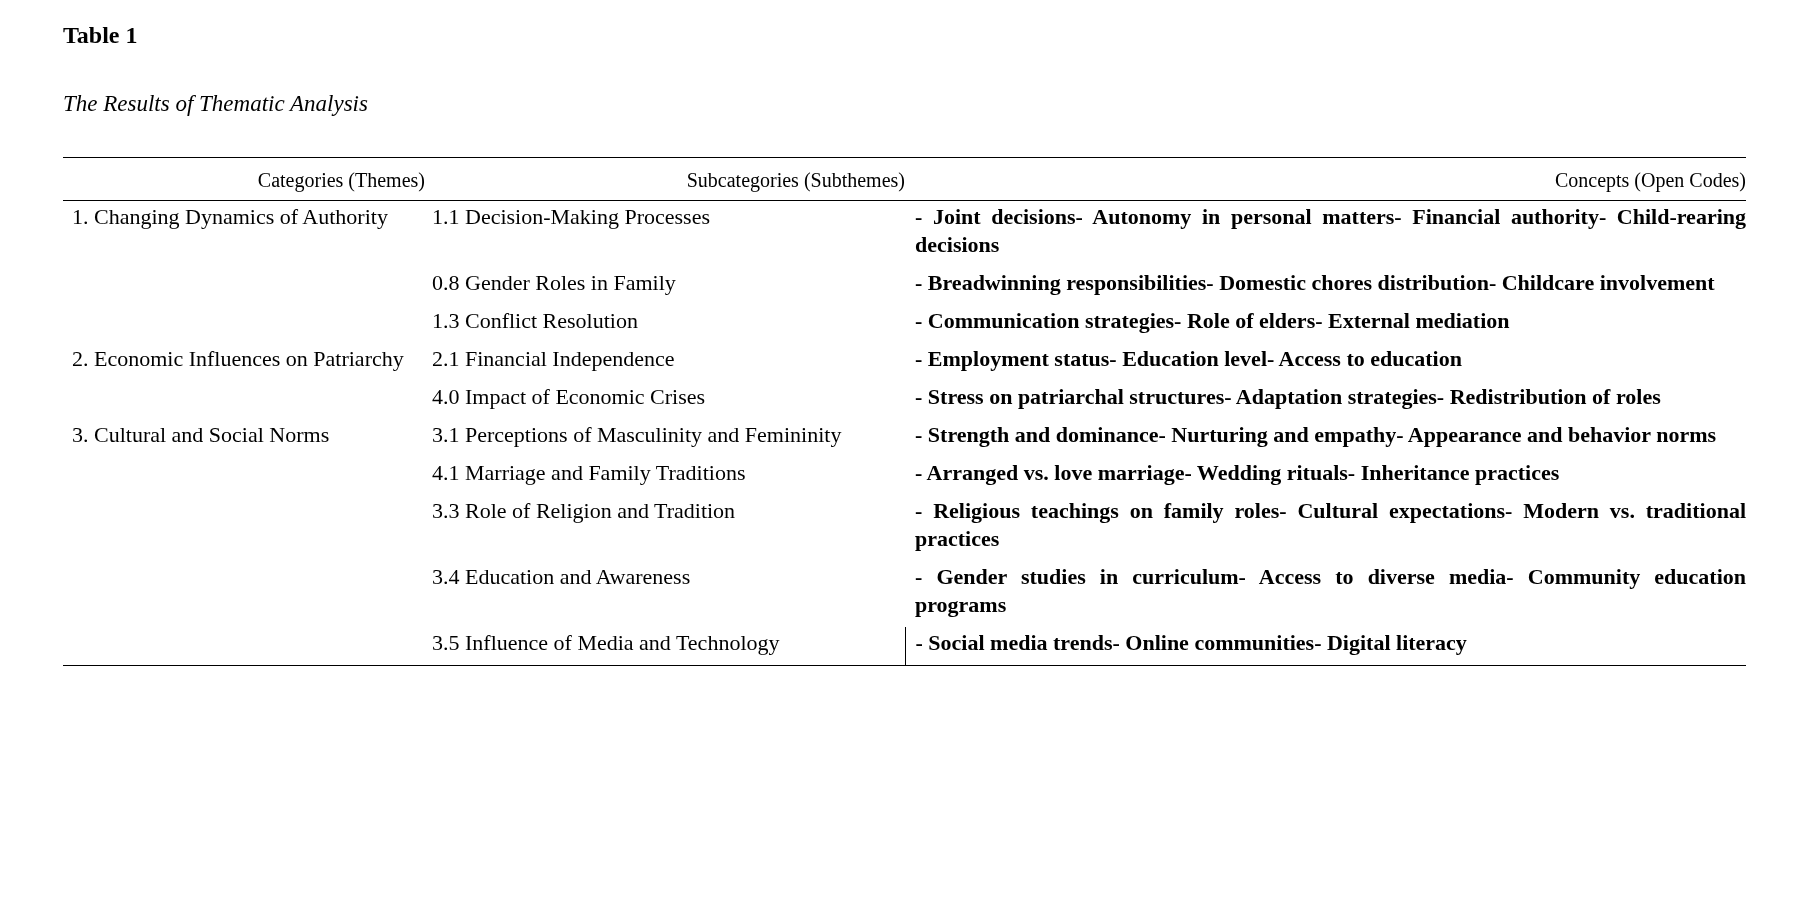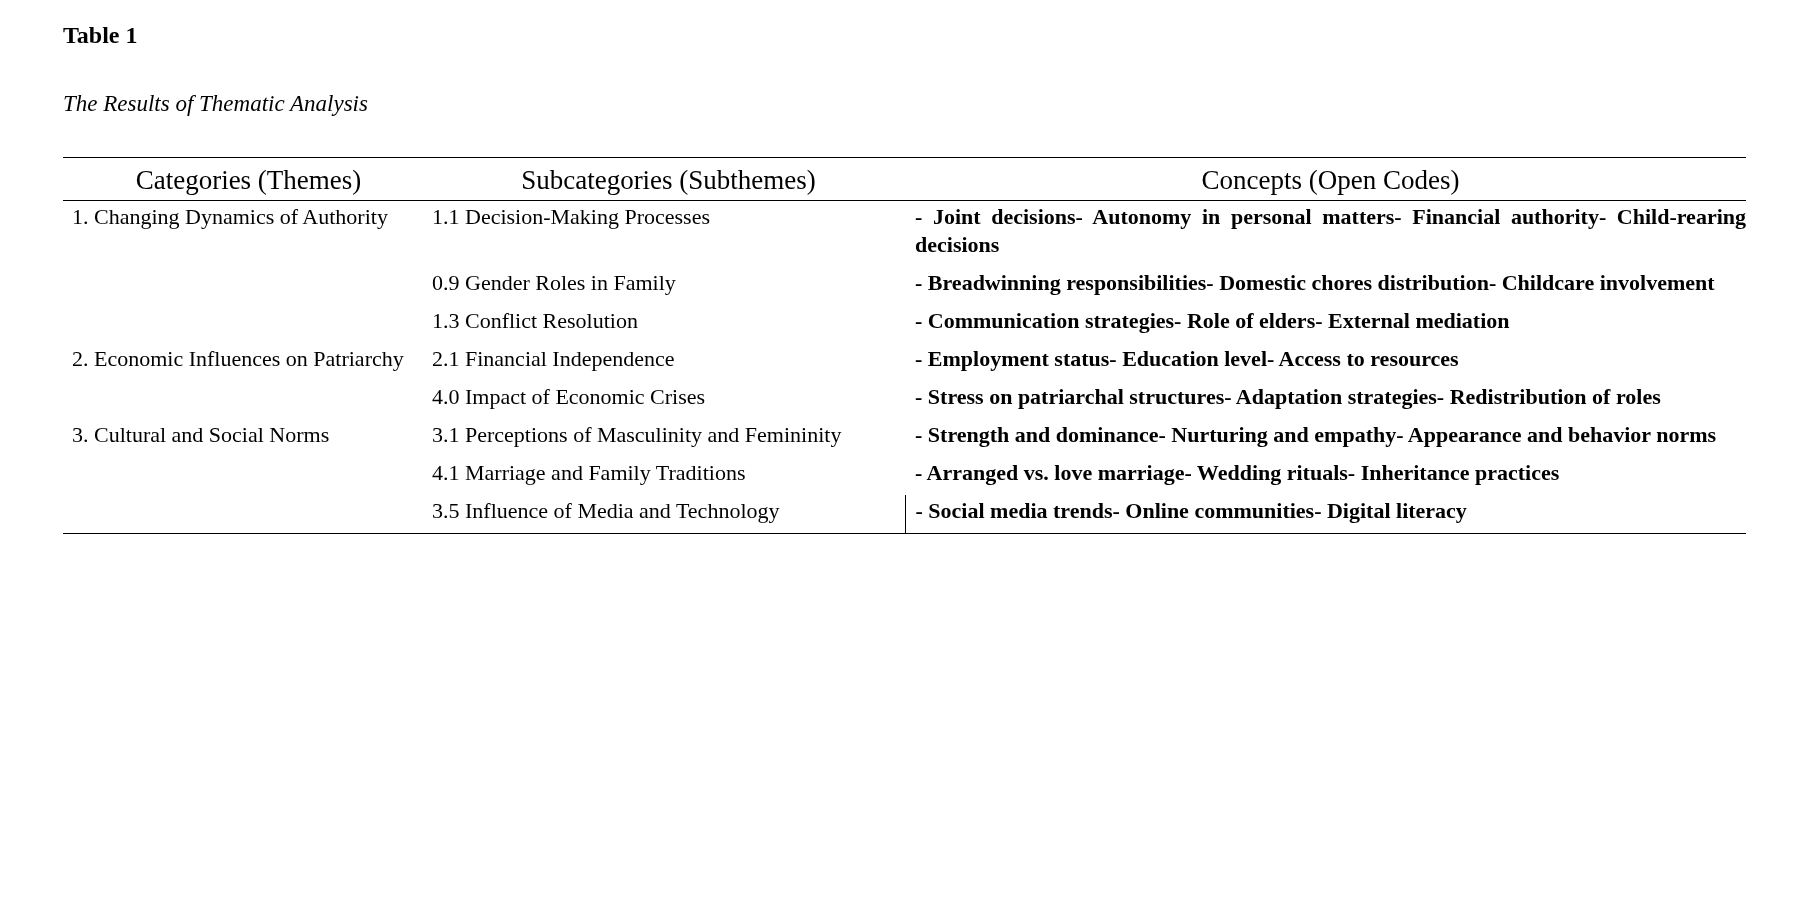--- a/index.html
+++ b/index.html
@@ -36,26 +36,26 @@
     width: 1683px;
     margin-top: 39px;
     font-size: 22px;
     line-height: 28px;
   }
   col.c-category    { width: 362px; }
   col.c-subcategory { width: 480px; }
   col.c-concepts    { width: 841px; }
   .results-table th {
     font-weight: normal;
-    text-align: center;
+    text-align: right;
     vertical-align: bottom;
     border-top: 1.5px solid #000;
     border-bottom: 1.5px solid #000;
     padding: 8px 0 6px 0;
-    font-size: 27px;
+    font-size: 20px;
   }
   .results-table th.col-category    { padding-left: 9px; }
   .results-table th.col-subcategory { padding-left: 7px; }
   .results-table th.col-concepts    { padding-left: 10px; }
   .results-table td {
     vertical-align: top;
     text-align: justify;
     padding: 2px 0 8px 0;
   }
   .results-table td.col-category    { padding-left: 9px;  padding-right: 14px; }
@@ -92,49 +92,59 @@
       </tr>
     </thead>
     <tbody>
     <tr>
           <td class="col-category">1. Changing Dynamics of Authority</td>
           <td class="col-subcategory">1.1 Decision-Making Processes</td>
           <td class="col-concepts">- Joint decisions- Autonomy in personal matters- Financial authority- Child-rearing decisions</td>
         </tr>
         <tr>
           <td class="col-category"></td>
-          <td class="col-subcategory">0.9 Gender Roles in Family</td>
+          <td class="col-subcategory">0.8 Gender Roles in Family</td>
           <td class="col-concepts">- Breadwinning responsibilities- Domestic chores distribution- Childcare involvement</td>
         </tr>
         <tr>
           <td class="col-category"></td>
           <td class="col-subcategory">1.3 Conflict Resolution</td>
           <td class="col-concepts">- Communication strategies- Role of elders- External mediation</td>
         </tr>
         <tr>
           <td class="col-category">2. Economic Influences on Patriarchy</td>
           <td class="col-subcategory">2.1 Financial Independence</td>
-          <td class="col-concepts">- Employment status- Education level- Access to resources</td>
+          <td class="col-concepts">- Employment status- Education level- Access to education</td>
         </tr>
         <tr>
           <td class="col-category"></td>
           <td class="col-subcategory">4.0 Impact of Economic Crises</td>
           <td class="col-concepts">- Stress on patriarchal structures- Adaptation strategies- Redistribution of roles</td>
         </tr>
         <tr>
           <td class="col-category">3. Cultural and Social Norms</td>
           <td class="col-subcategory">3.1 Perceptions of Masculinity and Femininity</td>
           <td class="col-concepts">- Strength and dominance- Nurturing and empathy- Appearance and behavior norms</td>
         </tr>
         <tr>
           <td class="col-category"></td>
           <td class="col-subcategory">4.1 Marriage and Family Traditions</td>
           <td class="col-concepts">- Arranged vs. love marriage- Wedding rituals- Inheritance practices</td>
         </tr>
         <tr>
           <td class="col-category"></td>
+          <td class="col-subcategory">3.3 Role of Religion and Tradition</td>
+          <td class="col-concepts">- Religious teachings on family roles- Cultural expectations- Modern vs. traditional practices</td>
+        </tr>
+        <tr>
+          <td class="col-category"></td>
+          <td class="col-subcategory">3.4 Education and Awareness</td>
+          <td class="col-concepts">- Gender studies in curriculum- Access to diverse media- Community education programs</td>
+        </tr>
+        <tr>
+          <td class="col-category"></td>
           <td class="col-subcategory">3.5 Influence of Media and Technology</td>
           <td class="col-concepts">- Social media trends- Online communities- Digital literacy</td>
         </tr>
       </tbody>
   </table>
 
 </div>
 
 </body></html>

